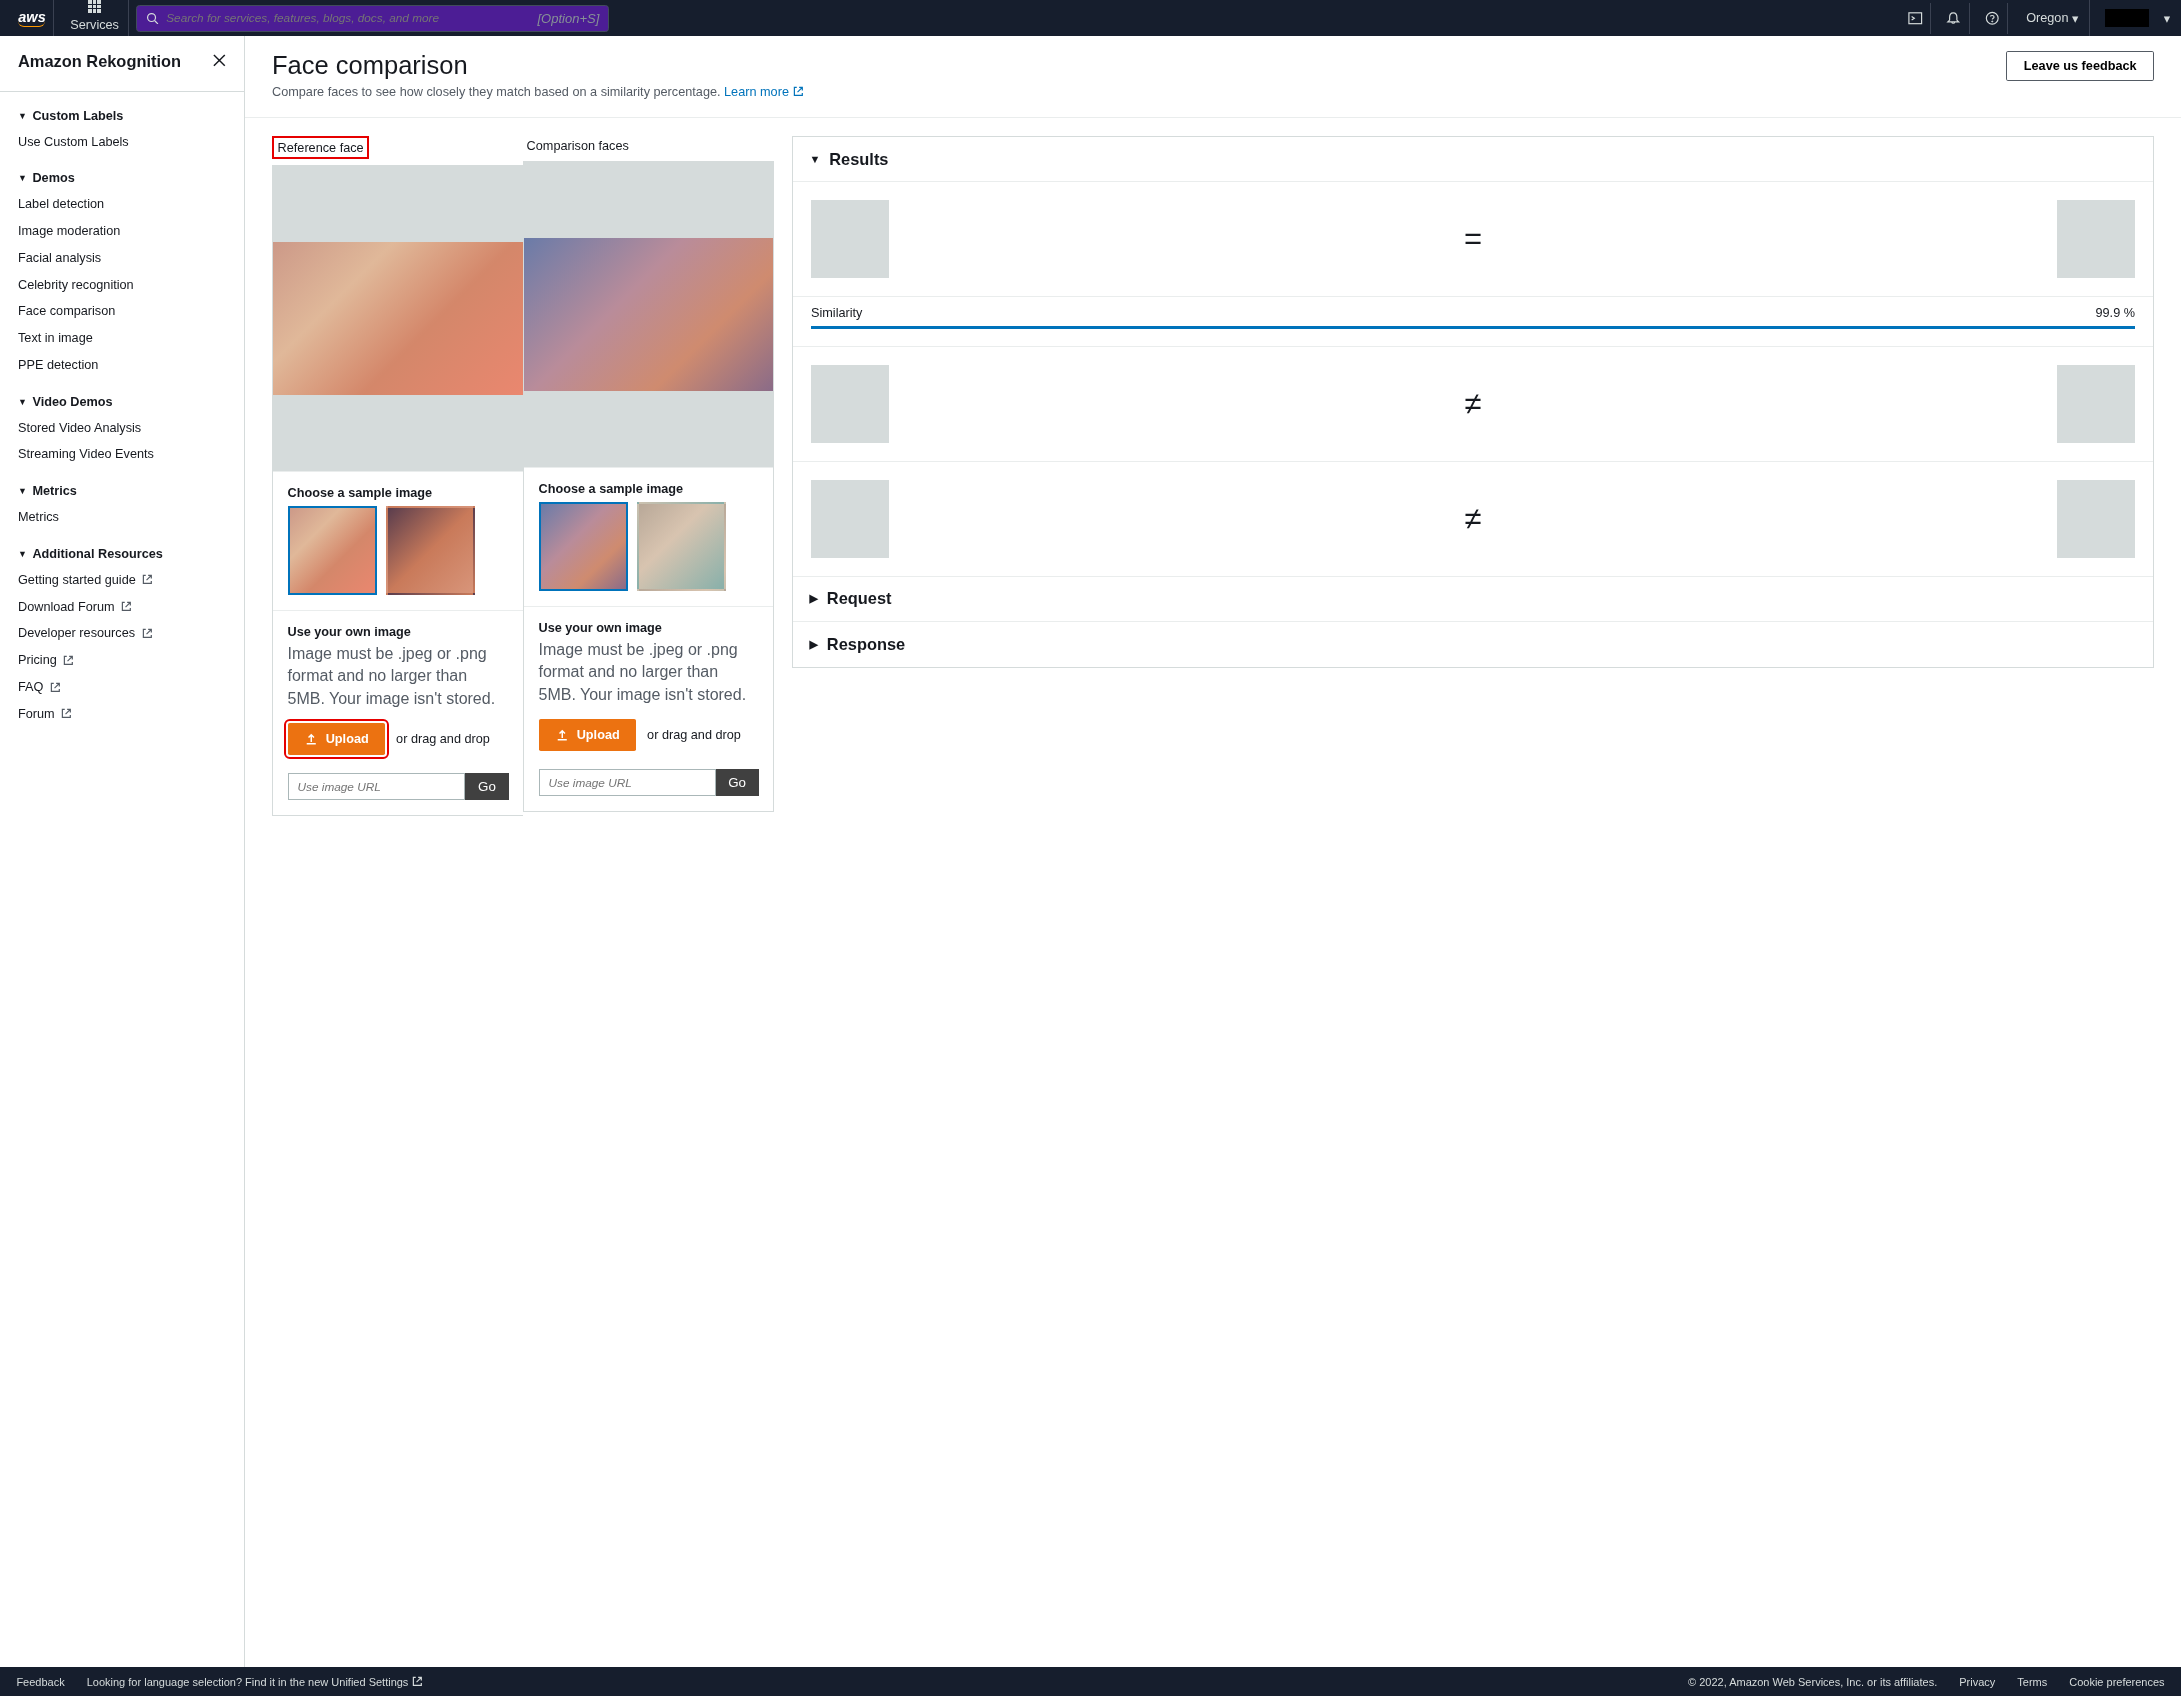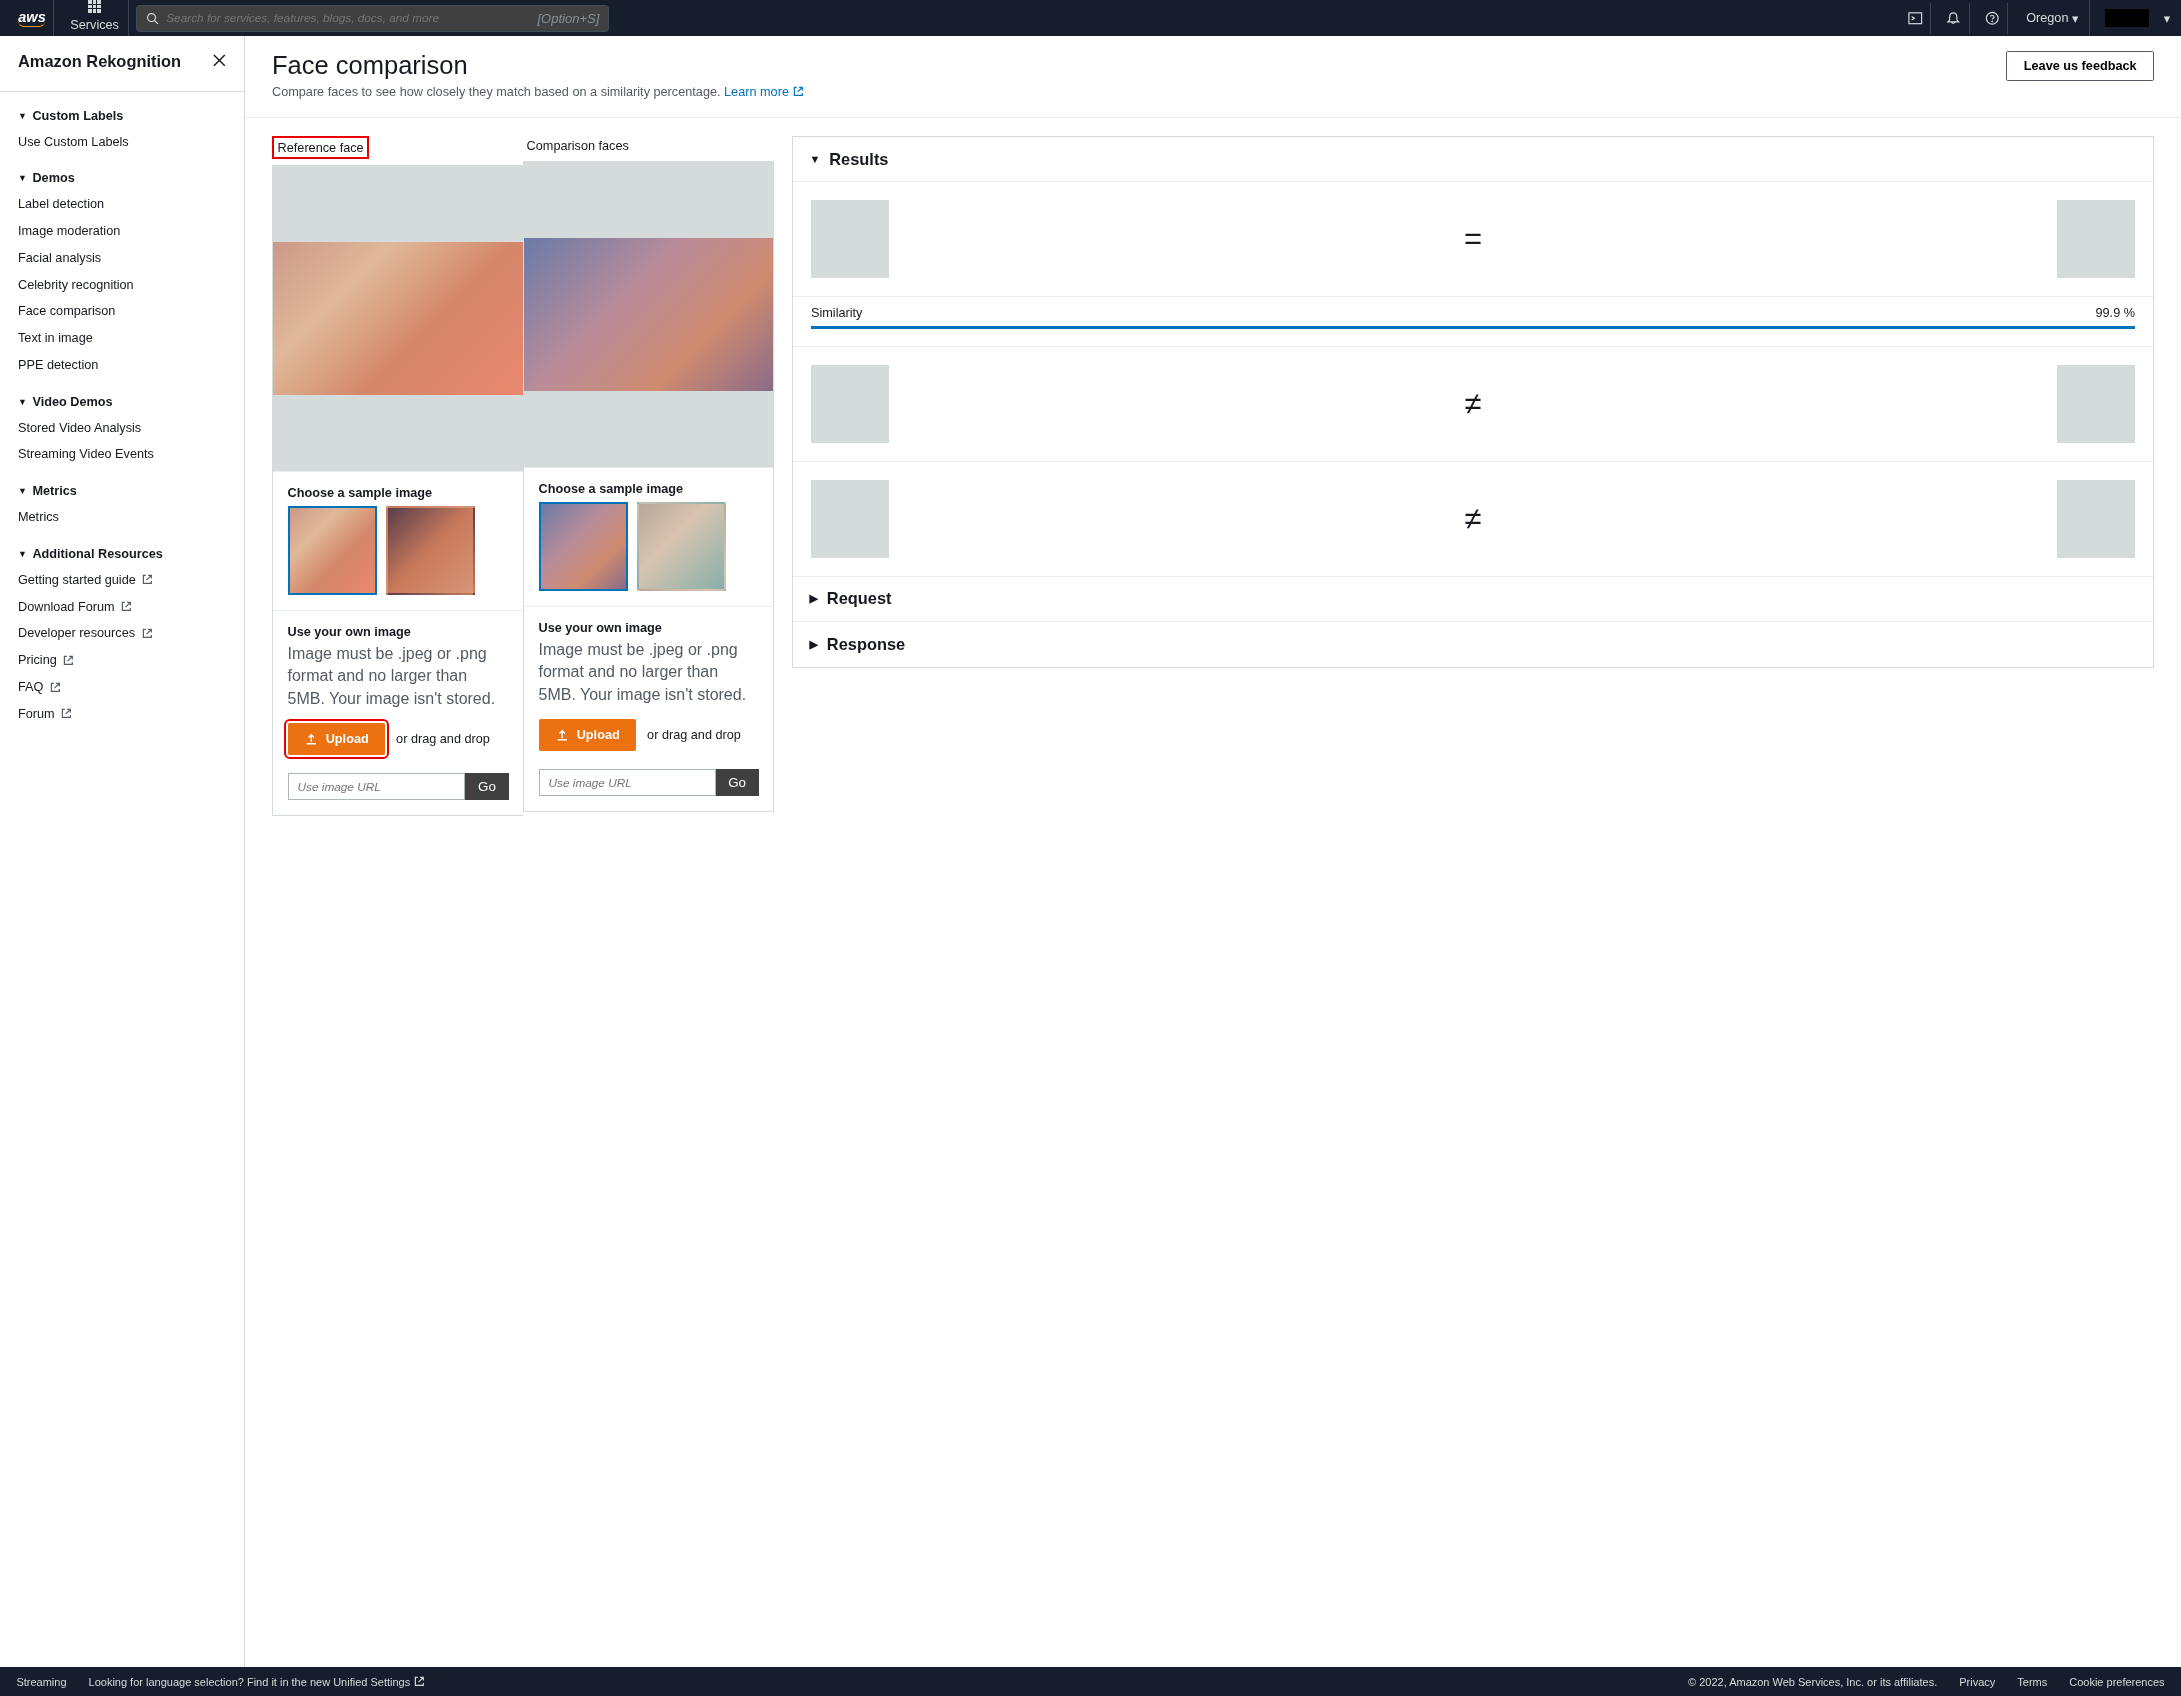--- a/index.html
+++ b/index.html
@@ -5,21 +5,21 @@
 * { box-sizing: border-box; margin: 0; padding: 0; }
 body { font-family: "Amazon Ember", "Helvetica Neue", Arial, sans-serif; font-size: 12.7px; color: #16191f; background: #fff; }
 
 
 .topnav { background: #161e2d; height: 36px; display: flex; align-items: center; padding: 0 11px; color: #d5dbdb; gap: 7.3px; }
 .topnav .aws-logo { font-style: italic; font-weight: 700; color: #fff; font-size: 14.5px; padding: 0 7.3px; border-right: 0.9px solid #3a4151; height: 100%; display: flex; align-items: center; }
 .topnav .aws-logo .smile { display: block; width: 27px; height: 5.5px; border-bottom: 1.8px solid #ff9900; border-radius: 0 0 9px 9px; margin-top: -3.6px; }
 .topnav .services-btn { display: flex; align-items: center; gap: 5.5px; padding: 0 9px; height: 100%; border-right: 0.9px solid #3a4151; cursor: pointer; flex-direction: column; }
 .topnav .services-btn .grid-icon { width: 12.7px; height: 12.7px; display: grid; grid-template-columns: repeat(3,1fr); grid-template-rows: repeat(3,1fr); gap: 0.9px; }
 .topnav .services-btn .grid-icon span { background: #d5dbdb; }
-.topnav .search-wrap { flex: 0 0 473px; height: 27px; background: #404040; border: 0.9px solid #414b5c; border-radius: 3.6px; display: flex; align-items: center; padding: 0 9px; gap: 7.3px; color: #879196; }
+.topnav .search-wrap { flex: 0 0 473px; height: 27px; background: #4c1d95; border: 0.9px solid #414b5c; border-radius: 3.6px; display: flex; align-items: center; padding: 0 9px; gap: 7.3px; color: #879196; }
 .topnav .search-wrap input { flex: 1; background: transparent; border: none; outline: none; color: #d5dbdb; font-style: italic; font-size: 11.8px; }
 .topnav .search-wrap .shortcut { color: #879196; font-size: 13px; font-style: italic; }
 .topnav .spacer { flex: 1; }
 .topnav .icon-btn { width: 31px; height: 31px; display: flex; align-items: center; justify-content: center; cursor: pointer; color: #d5dbdb; border-right: 0.9px solid #3a4151; }
 .topnav .icon-btn:last-child { border-right: none; }
 .topnav .region { padding: 0 11px; cursor: pointer; display: flex; align-items: center; gap: 3.6px; border-right: 0.9px solid #3a4151; height: 100%; }
 .topnav .account { background: #000; width: 44px; height: 18px; margin: 0 7.3px; }
 .topnav svg { stroke: #d5dbdb; fill: none; }
 
 
@@ -369,21 +369,21 @@
         <div class="resp-header">
           <span class="caret">▶</span>
           <span>Response</span>
         </div>
       </div>
     </div>
   </div>
 </div>
 
 <div class="footer">
-  <span class="link">Streaming</span>
+  <span class="link">Feedback</span>
   <span>
     <span>Looking for language selection? Find it in the new</span>
     <span class="link unified">Unified Settings</span>
     <svg class="ext-icon" viewBox="0 0 16 16" style="vertical-align:-1.8px">
         <path d="M6 3 H3 V13 H13 V10 M9 3 H13 V7 M13 3 L7 9" stroke="#d5dbdb" fill="none" stroke-width="1.5"></path>
       </svg>
   </span>
   <div class="spacer"></div>
   <span>© 2022, Amazon Web Services, Inc. or its affiliates.</span>
   <span class="link">Privacy</span>

